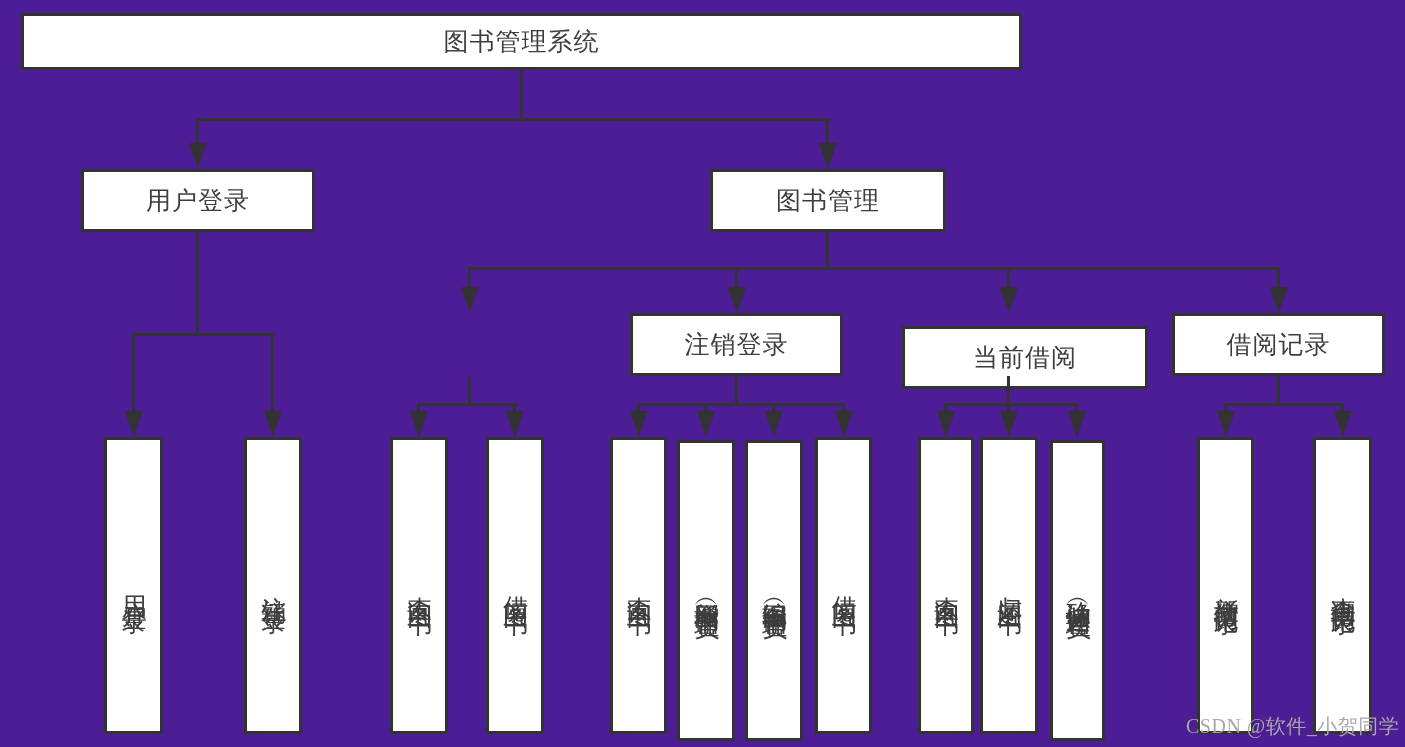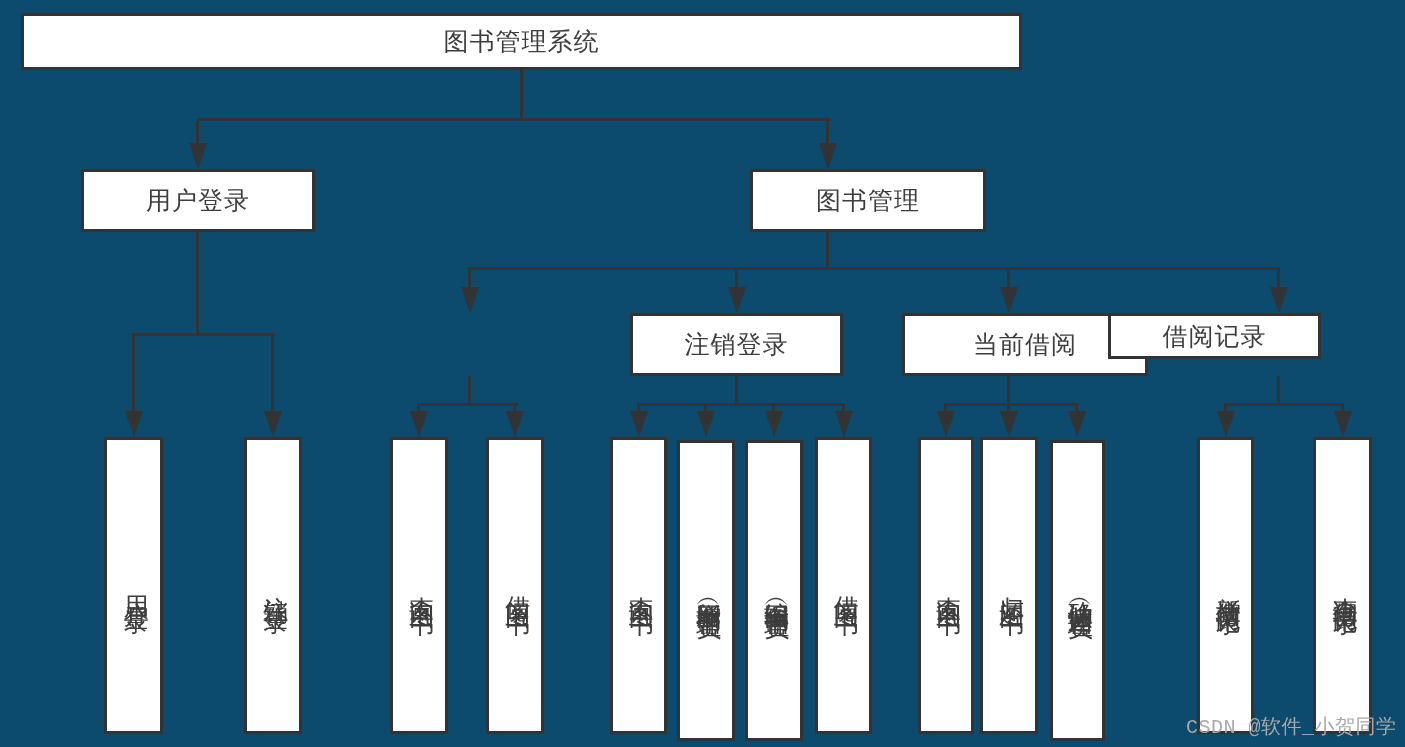--- a/index.html
+++ b/index.html
@@ -1,18 +1,18 @@
 <!DOCTYPE html>
 <html><head>
 <meta charset="utf-8">
 <style>
   html,body { margin:0; padding:0; background:#ffffff; }
   .canvas {
-    position:relative; width:1405px; height:747px; background:#0c4a6e;
-    font-family:Liberation Mono, monospace; overflow:hidden;
+    position:relative; width:1405px; height:747px; background:#4c1d95;
+    font-family:Liberation Serif, serif; overflow:hidden;
   }
   .box {
     position:absolute; box-sizing:border-box; background:#ffffff;
     border:3px solid #333333; display:flex; align-items:center; justify-content:center;
   }
   .hlabel { font-size:25px; color:#3d3d3d; letter-spacing:1px; white-space:nowrap; }
   .vlabel {
     writing-mode:vertical-rl; text-orientation:mixed;
     font-size:25px; color:#3d3d3d; letter-spacing:5px; line-height:1.05;
   }
@@ -40,21 +40,21 @@
   <div class="vline" style="left:520px;top:69px;height:50px"></div>
   <div class="hline" style="left:197px;top:118px;width:634px"></div>
   <div class="vline" style="left:196px;top:121px;height:24px"></div>
   <div class="ahead" style="left:189px;top:143px"></div>
   <div class="vline" style="left:826px;top:121px;height:24px"></div>
   <div class="ahead" style="left:819px;top:143px"></div>
 
   <div class="box" style="left:81px;top:169px;width:234px;height:63px">
     <span class="hlabel">用户登录</span>
   </div>
-  <div class="box" style="left:750px;top:169px;width:236px;height:63px">
+  <div class="box" style="left:710px;top:169px;width:236px;height:63px">
     <span class="hlabel">图书管理</span>
   </div>
 
   <div class="vline" style="left:196px;top:231px;height:104px"></div>
   <div class="hline" style="left:132px;top:333px;width:143px"></div>
   <div class="vline" style="left:132px;top:336px;height:76px"></div>
   <div class="ahead" style="left:125px;top:411px"></div>
   <div class="vline" style="left:271px;top:336px;height:76px"></div>
   <div class="ahead" style="left:264px;top:411px"></div>
 
@@ -65,24 +65,24 @@
   <div class="vline" style="left:735px;top:270px;height:18px"></div>
   <div class="ahead" style="left:728px;top:287px"></div>
   <div class="vline" style="left:1007px;top:270px;height:18px"></div>
   <div class="ahead" style="left:1000px;top:287px"></div>
   <div class="vline" style="left:1277px;top:270px;height:18px"></div>
   <div class="ahead" style="left:1270px;top:287px"></div>
 
   <div class="box" style="left:630px;top:313px;width:213px;height:63px">
     <span class="hlabel">注销登录</span>
   </div>
-  <div class="box" style="left:902px;top:313px;width:246px;height:63px">
+  <div class="box" style="left:902px;top:326px;width:246px;height:63px">
     <span class="hlabel">当前借阅</span>
   </div>
-  <div class="box" style="left:1108px;top:313px;width:213px;height:46px">
+  <div class="box" style="left:1172px;top:313px;width:213px;height:63px">
     <span class="hlabel">借阅记录</span>
   </div>
 
   <div class="vline" style="left:468px;top:376px;height:30px"></div>
   <div class="hline" style="left:417px;top:403px;width:101px"></div>
   <div class="vline" style="left:417px;top:406px;height:7px"></div>
   <div class="ahead" style="left:410px;top:411px"></div>
   <div class="vline" style="left:513px;top:406px;height:7px"></div>
   <div class="ahead" style="left:506px;top:411px"></div>
 

